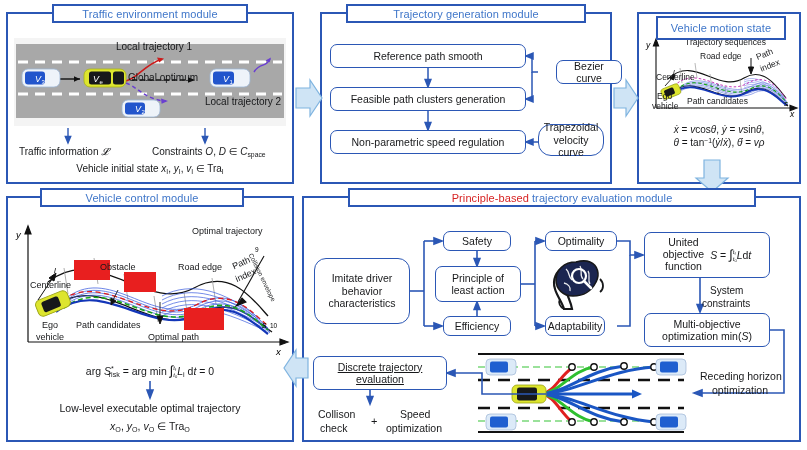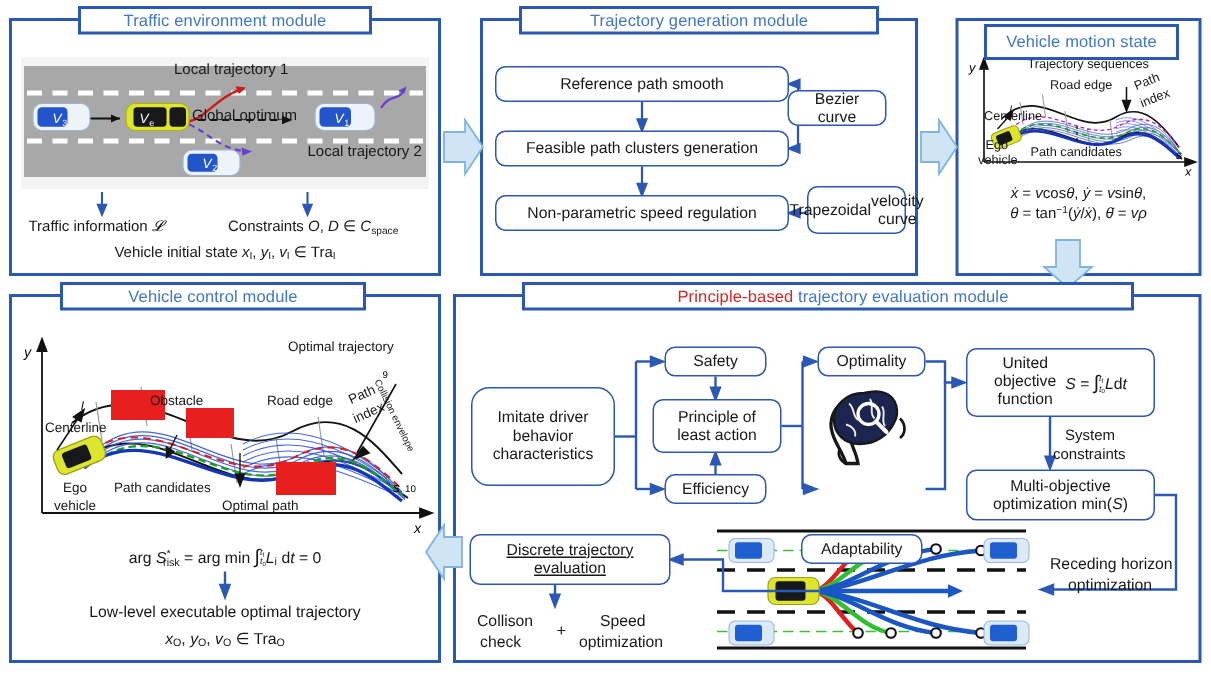--- a/index.html
+++ b/index.html
@@ -169,24 +169,24 @@
   <div class="pbox" style="left:330px; top:44px; width:196px; height:24px;">
     <span>Reference path smooth</span>
   </div>
   <div class="pbox" style="left:330px; top:87px; width:196px; height:24px;">
     <span>Feasible path clusters generation</span>
   </div>
   <div class="pbox" style="left:330px; top:130px; width:196px; height:24px;">
     <span>Non-parametric speed regulation</span>
   </div>
 
-  <div class="pbox" style="left:525px; top:60px; width:66px; height:24px;">
+  <div class="pbox" style="left:556px; top:60px; width:66px; height:24px;">
     <span>Bezier curve</span>
   </div>
-  <div class="pbox" style="left:538px; top:124px; width:66px; height:32px; flex-direction:row;">
+  <div class="pbox" style="left:538px; top:124px; width:66px; height:32px; flex-direction:column;border-radius:13px;">
     <span>Trapezoidal</span>
     <span>velocity curve</span>
   </div>
 
   <svg class="ovl" width="807" height="450">
     <g stroke="#2b57b5" stroke-width="1.5" fill="#2b57b5">
       <line x1="428" y1="68" x2="428" y2="81"></line>
         <polygon points="428,87 425.1,79.5 430.9,79.5"></polygon>
       <line x1="428" y1="111" x2="428" y2="124"></line>
         <polygon points="428,130 425.1,122.5 430.9,122.5"></polygon>
@@ -422,21 +422,21 @@
     <span>Principle of</span>
     <span>least action</span>
   </div>
   <div class="pbox" style="left:443px; top:316px; width:68px; height:20px;">
     <span>Efficiency</span>
   </div>
 
   <div class="pbox" style="left:545px; top:231px; width:72px; height:20px;">
     <span>Optimality</span>
   </div>
-  <div class="pbox" style="left:534px; top:316px; width:81px; height:20px;margin-top:40px;">
+  <div class="pbox" style="left:545px; top:316px; width:60px; height:20px;">
     <span>Adaptability</span>
   </div>
 
   <div class="scene" style="left:546px; top:253px; width:70px; height:62px;">
     <svg width="70" height="62" viewBox="0 0 70 62">
       <path d="M18,14 C10,18 6,27 9,36 C11,43 16,49 18,56 L26,56 C25,49 22,45 21,40 C20,33 24,26 31,24" fill="none" stroke="#17181a" stroke-width="2.2" stroke-linecap="round"></path>
       <path d="M30,9 C18,9 10,17 10,27 C10,36 17,43 27,43 C38,43 46,37 50,29 C54,22 52,12 44,9 C39,7 34,8 30,9 Z" fill="#1b2550" stroke="#17181a" stroke-width="1.6"></path>
       <g stroke="#ffffff" stroke-width="1.3" fill="none" opacity="0.9">
         <path d="M20,16 C24,19 22,24 26,27"></path>
         <path d="M34,13 C37,18 33,22 37,26"></path>

